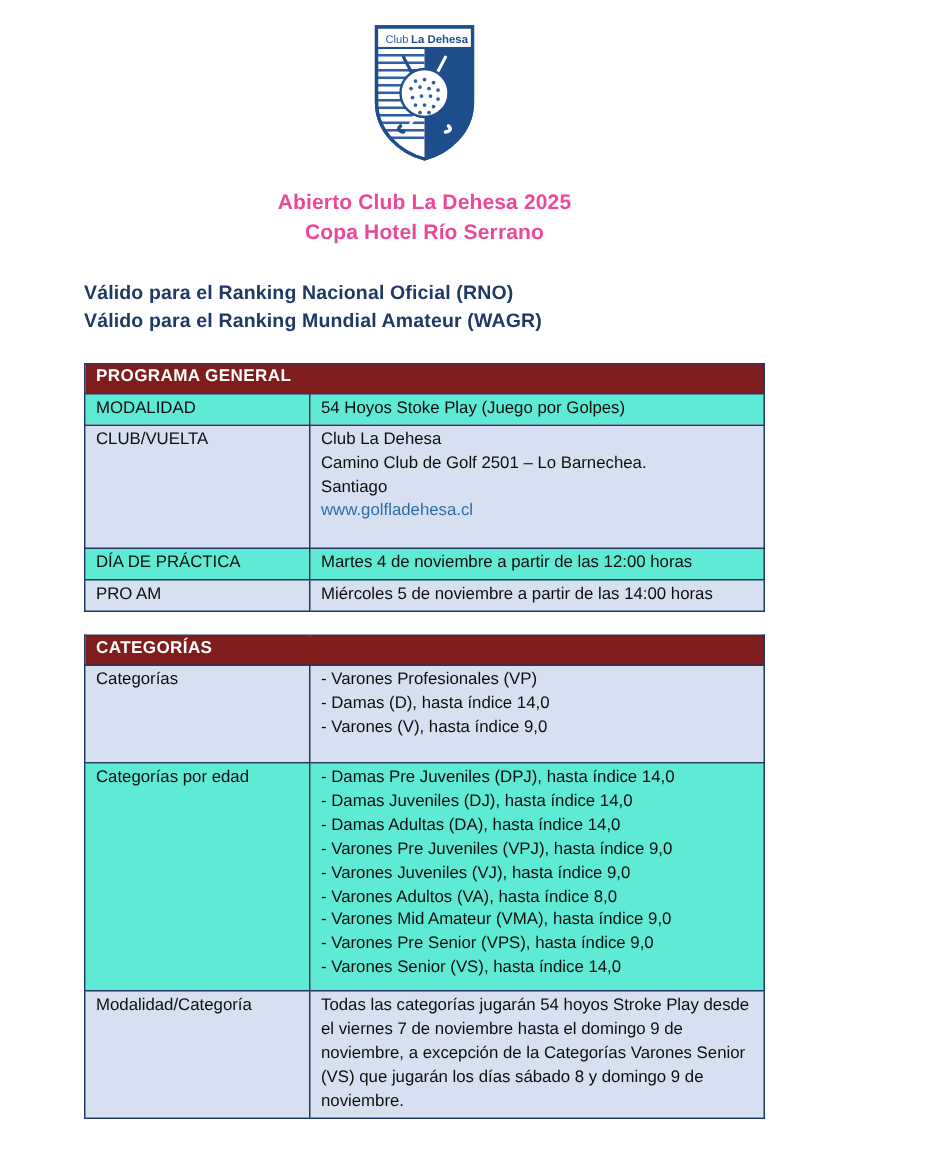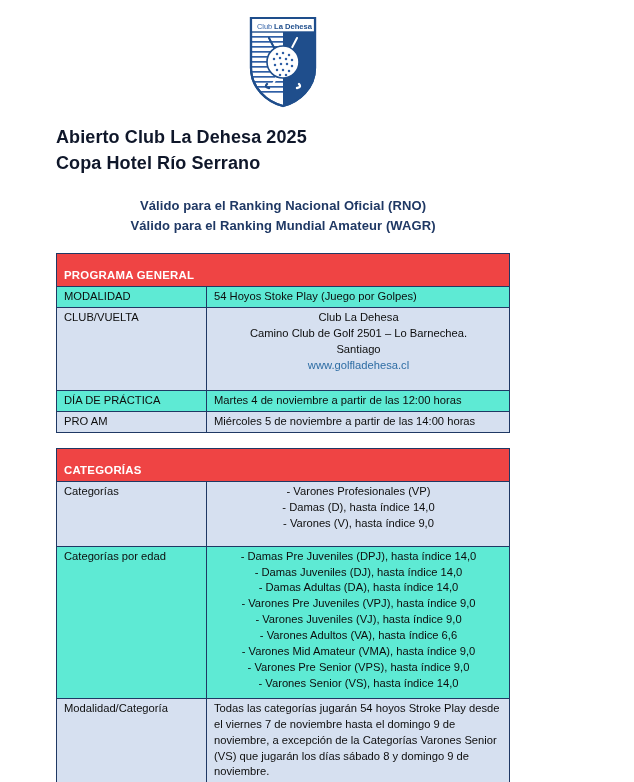--- a/index.html
+++ b/index.html
@@ -29,30 +29,29 @@
   .logo-block {
     padding-top: 14px;
     display: flex;
     justify-content: center;
   }
   .logo-svg { display: block; }
 
   
   .title-block {
     margin-top: 14px;
-    text-align: left;
+    text-align: center;
     font-weight: bold;
-    font-size: 18px;
+    font-size: 14px;
     line-height: 1.45;
-    color: #0f172a;
+    color: #ec4899;
     letter-spacing: 0.1px;
   }
   .subtitle-block {
     margin-top: 20px;
-    text-align: center;
     font-weight: bold;
     font-size: 13px;
     line-height: 1.5;
     color: #1F3864;
     letter-spacing: 0.1px;
   }
   .intro-para {
     margin-top: 18px;
     text-align: center;
     font-size: 11.3px;
@@ -76,36 +75,36 @@
   .doc-table td, .doc-table th {
     border: 1px solid #1F3864;
     padding: 2px 6px 2px 7px;
     vertical-align: top;
     text-align: left;
     font-weight: normal;
     line-height: 1.42;
   }
 
   .hdr-row td {
-    background: #ef4444;
+    background: #7f1d1d;
     color: #ffffff;
     font-weight: bold;
     font-size: 11.4px;
     letter-spacing: 0.25px;
-    padding-top: 13px;
+    padding-top: 0;
     padding-bottom: 3px;
     border-color: #1F3864;
   }
 
   .row-blue td { background: #D6E0F0; }
   .row-white td { background: #5eead4; }
 
   .col-label { width: 150px; }
 
-  .cell-lines div { white-space: pre; text-align: center; }
+  .cell-lines div { white-space: pre; }
 
   .link-text {
     color: #2E6DA4;
     text-decoration: none;
   }
 
   .pad-bottom-sm { padding-bottom: 14px !important; }
   .pad-bottom-md { padding-bottom: 16px !important; }
   .pad-bottom-lg { padding-bottom: 6px !important; }
 </style>
@@ -252,21 +251,21 @@
         </tr>
 
         <tr class="row-white">
           <td class="pad-bottom-lg">Categorías por edad</td>
           <td class="cell-lines pad-bottom-lg">
             <div>- Damas Pre Juveniles (DPJ), hasta índice 14,0</div>
             <div>- Damas Juveniles (DJ), hasta índice 14,0</div>
             <div>- Damas Adultas (DA), hasta índice 14,0</div>
             <div>- Varones Pre Juveniles (VPJ), hasta índice 9,0</div>
             <div>- Varones Juveniles (VJ), hasta índice 9,0</div>
-            <div>- Varones Adultos (VA), hasta índice 6,6</div>
+            <div>- Varones Adultos (VA), hasta índice 8,0</div>
             <div>- Varones Mid Amateur (VMA), hasta índice 9,0</div>
             <div>- Varones Pre Senior (VPS), hasta índice 9,0</div>
             <div>- Varones Senior (VS), hasta índice 14,0</div>
           </td>
         </tr>
 
         <tr class="row-blue">
           <td>Modalidad/Categoría</td>
           <td>Todas las categorías jugarán 54 hoyos Stroke Play desde el viernes 7 de noviembre hasta el domingo 9 de noviembre, a excepción de la Categorías Varones Senior (VS) que jugarán los días sábado 8 y domingo 9 de noviembre.</td>
         </tr>

